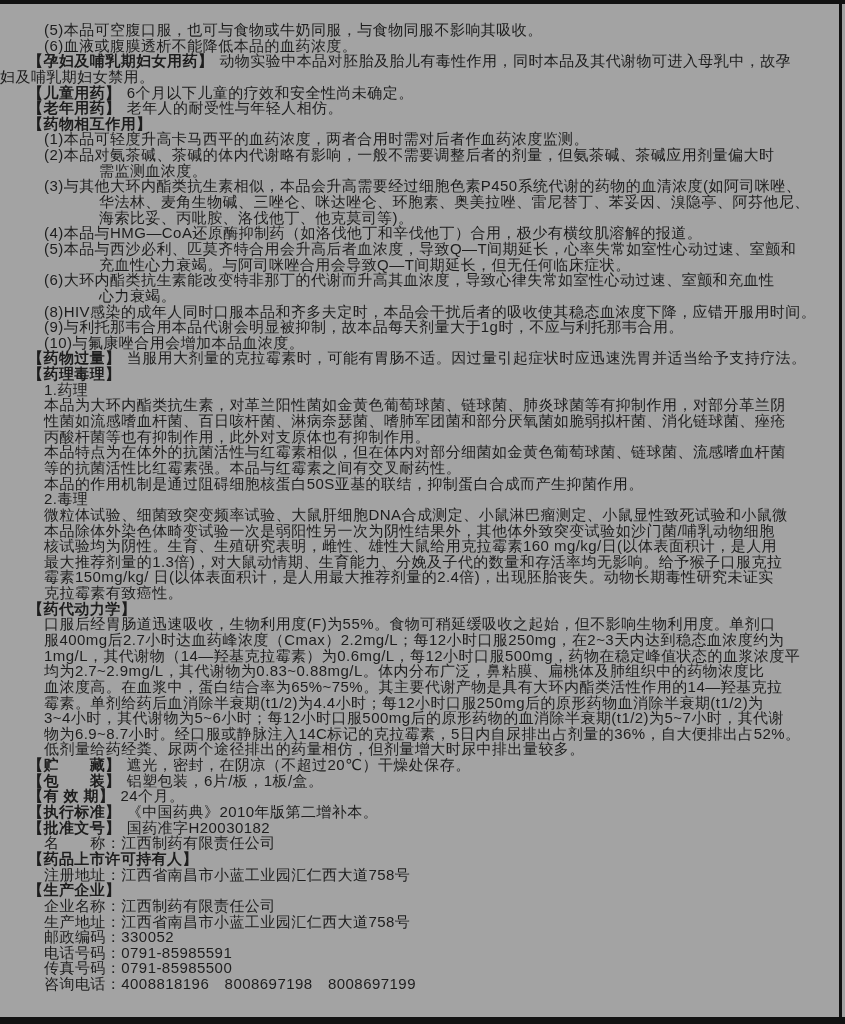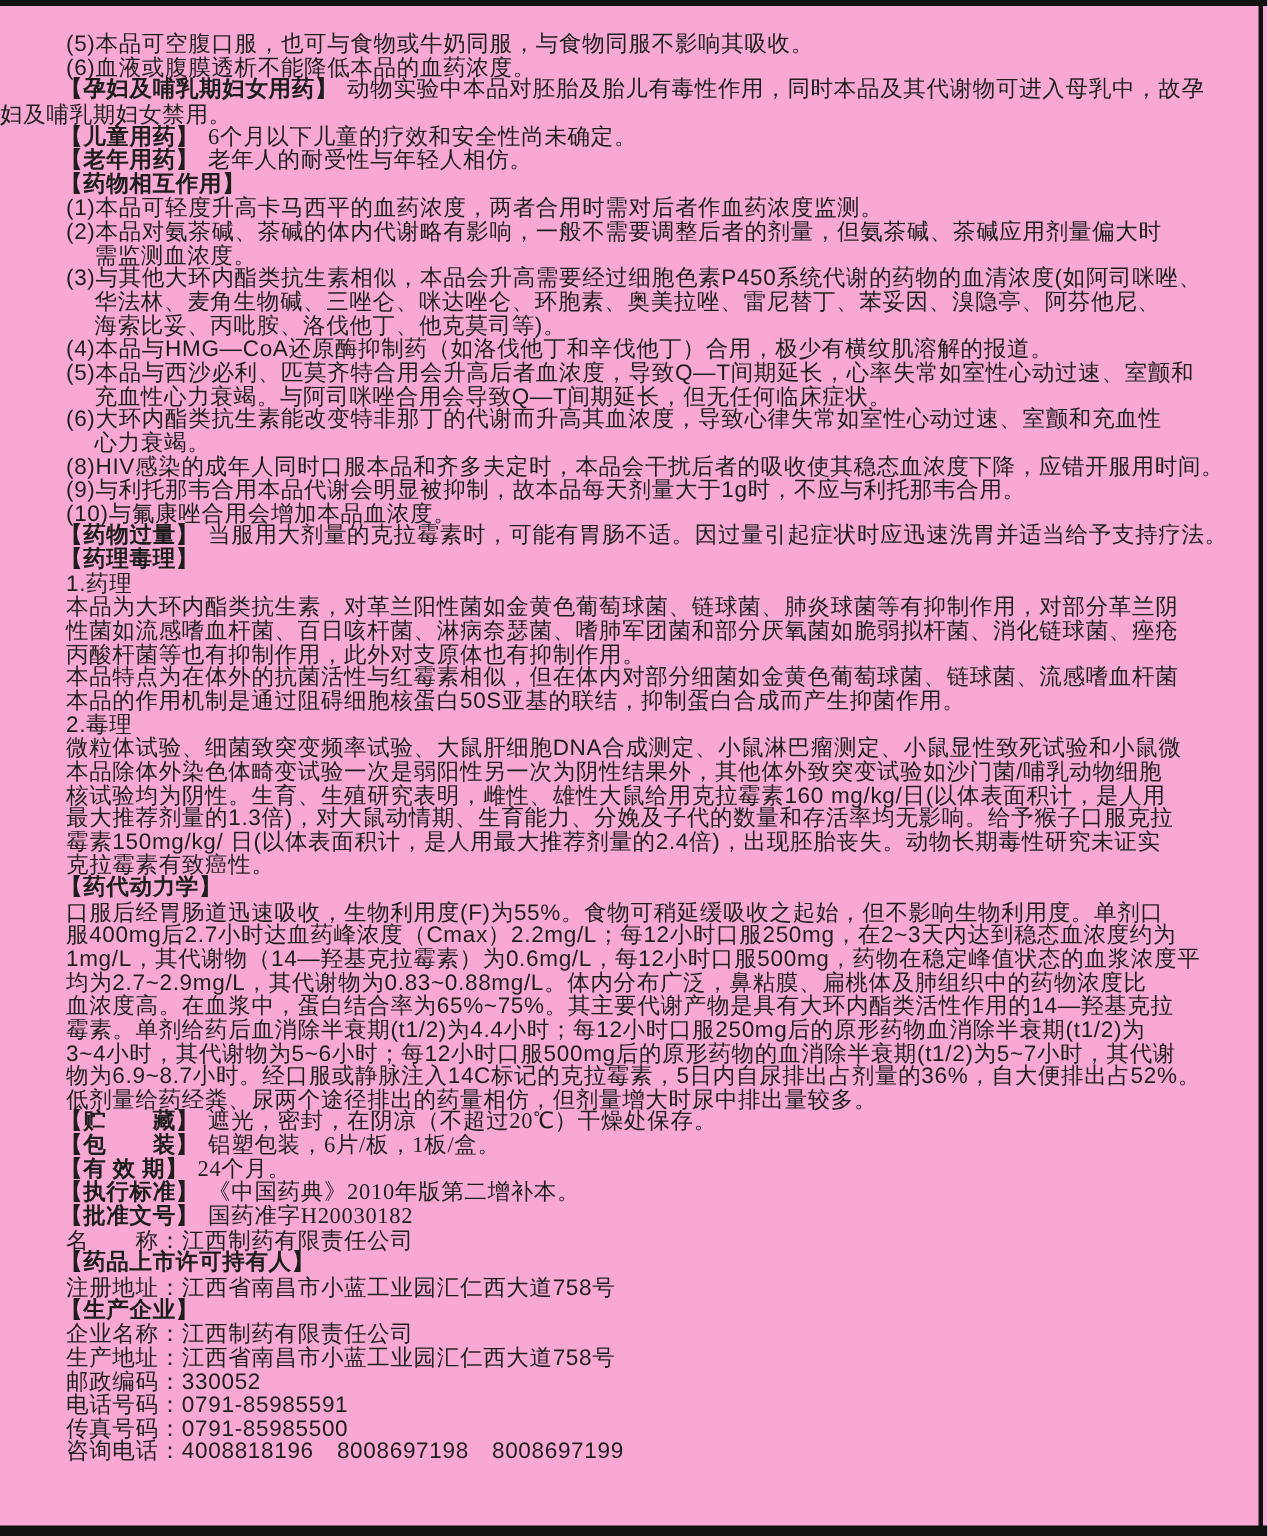--- a/index.html
+++ b/index.html
@@ -1,36 +1,36 @@
 <!DOCTYPE html>
 <html><head>
 <meta charset="utf-8">
 <style>
   html,body{margin:0;padding:0;background:#e8e8e8;}
   .page{
     position:relative;
     width:845px;height:1024px;
-    background:#f9a8d4;
+    background:#a3a3a3;
     overflow:hidden;
     font-family:"Liberation Sans","DejaVu Sans",sans-serif;
     color:#1d1d1d;
   }
   .scan-edge{position:absolute;background:#121212;}
   .edge-top{top:0;left:0;width:845px;height:4px;}
   .edge-bottom{bottom:0;left:0;width:845px;height:7px;}
   .edge-right{top:0;right:3px;width:3px;height:1024px;}
   .doc{
     position:absolute;top:22px;left:0;width:836px;
     font-size:15px;line-height:15.65px;letter-spacing:0.45px;
     -webkit-font-smoothing:antialiased;
   }
   .line{white-space:nowrap;height:15.65px;}
-  .line.header{padding-left:40px;font-family:Liberation Serif, serif;}
+  .line.header{padding-left:28px;}
   .line.body{padding-left:44px;}
-  .line.hang{padding-left:63px;}
+  .line.hang{padding-left:63px;margin-left:36px;}
   .line.hang2{}
   .lbl{font-weight:bold;margin-right:6px;letter-spacing:0.45px;}
   .txt{letter-spacing:0.45px;}
 </style>
 </head>
 <body>
 
 <div class="page">
   <div class="doc">
       <div class="line body"><span class="txt">(5)本品可空腹口服，也可与食物或牛奶同服，与食物同服不影响其吸收。</span></div>
@@ -54,20 +54,21 @@
       <div class="line body"><span class="txt">(8)HIV感染的成年人同时口服本品和齐多夫定时，本品会干扰后者的吸收使其稳态血浓度下降，应错开服用时间。</span></div>
       <div class="line body"><span class="txt">(9)与利托那韦合用本品代谢会明显被抑制，故本品每天剂量大于1g时，不应与利托那韦合用。</span></div>
       <div class="line body"><span class="txt">(10)与氟康唑合用会增加本品血浓度。</span></div>
       <div class="line header"><span class="lbl">【药物过量】</span><span class="txt">当服用大剂量的克拉霉素时，可能有胃肠不适。因过量引起症状时应迅速洗胃并适当给予支持疗法。</span></div>
       <div class="line header"><span class="lbl">【药理毒理】</span></div>
       <div class="line body"><span class="txt">1.药理</span></div>
       <div class="line body"><span class="txt">本品为大环内酯类抗生素，对革兰阳性菌如金黄色葡萄球菌、链球菌、肺炎球菌等有抑制作用，对部分革兰阴</span></div>
       <div class="line body"><span class="txt">性菌如流感嗜血杆菌、百日咳杆菌、淋病奈瑟菌、嗜肺军团菌和部分厌氧菌如脆弱拟杆菌、消化链球菌、痤疮</span></div>
       <div class="line body"><span class="txt">丙酸杆菌等也有抑制作用，此外对支原体也有抑制作用。</span></div>
       <div class="line body"><span class="txt">本品特点为在体外的抗菌活性与红霉素相似，但在体内对部分细菌如金黄色葡萄球菌、链球菌、流感嗜血杆菌</span></div>
+      <div class="line body"><span class="txt">等的抗菌活性比红霉素强。本品与红霉素之间有交叉耐药性。</span></div>
       <div class="line body"><span class="txt">本品的作用机制是通过阻碍细胞核蛋白50S亚基的联结，抑制蛋白合成而产生抑菌作用。</span></div>
       <div class="line body"><span class="txt">2.毒理</span></div>
       <div class="line body"><span class="txt">微粒体试验、细菌致突变频率试验、大鼠肝细胞DNA合成测定、小鼠淋巴瘤测定、小鼠显性致死试验和小鼠微</span></div>
       <div class="line body"><span class="txt">本品除体外染色体畸变试验一次是弱阳性另一次为阴性结果外，其他体外致突变试验如沙门菌/哺乳动物细胞</span></div>
       <div class="line body"><span class="txt">核试验均为阴性。生育、生殖研究表明，雌性、雄性大鼠给用克拉霉素160 mg/kg/日(以体表面积计，是人用</span></div>
       <div class="line body"><span class="txt">最大推荐剂量的1.3倍)，对大鼠动情期、生育能力、分娩及子代的数量和存活率均无影响。给予猴子口服克拉</span></div>
       <div class="line body"><span class="txt">霉素150mg/kg/ 日(以体表面积计，是人用最大推荐剂量的2.4倍)，出现胚胎丧失。动物长期毒性研究未证实</span></div>
       <div class="line body"><span class="txt">克拉霉素有致癌性。</span></div>
       <div class="line header"><span class="lbl">【药代动力学】</span></div>
       <div class="line body"><span class="txt">口服后经胃肠道迅速吸收，生物利用度(F)为55%。食物可稍延缓吸收之起始，但不影响生物利用度。单剂口</span></div>

